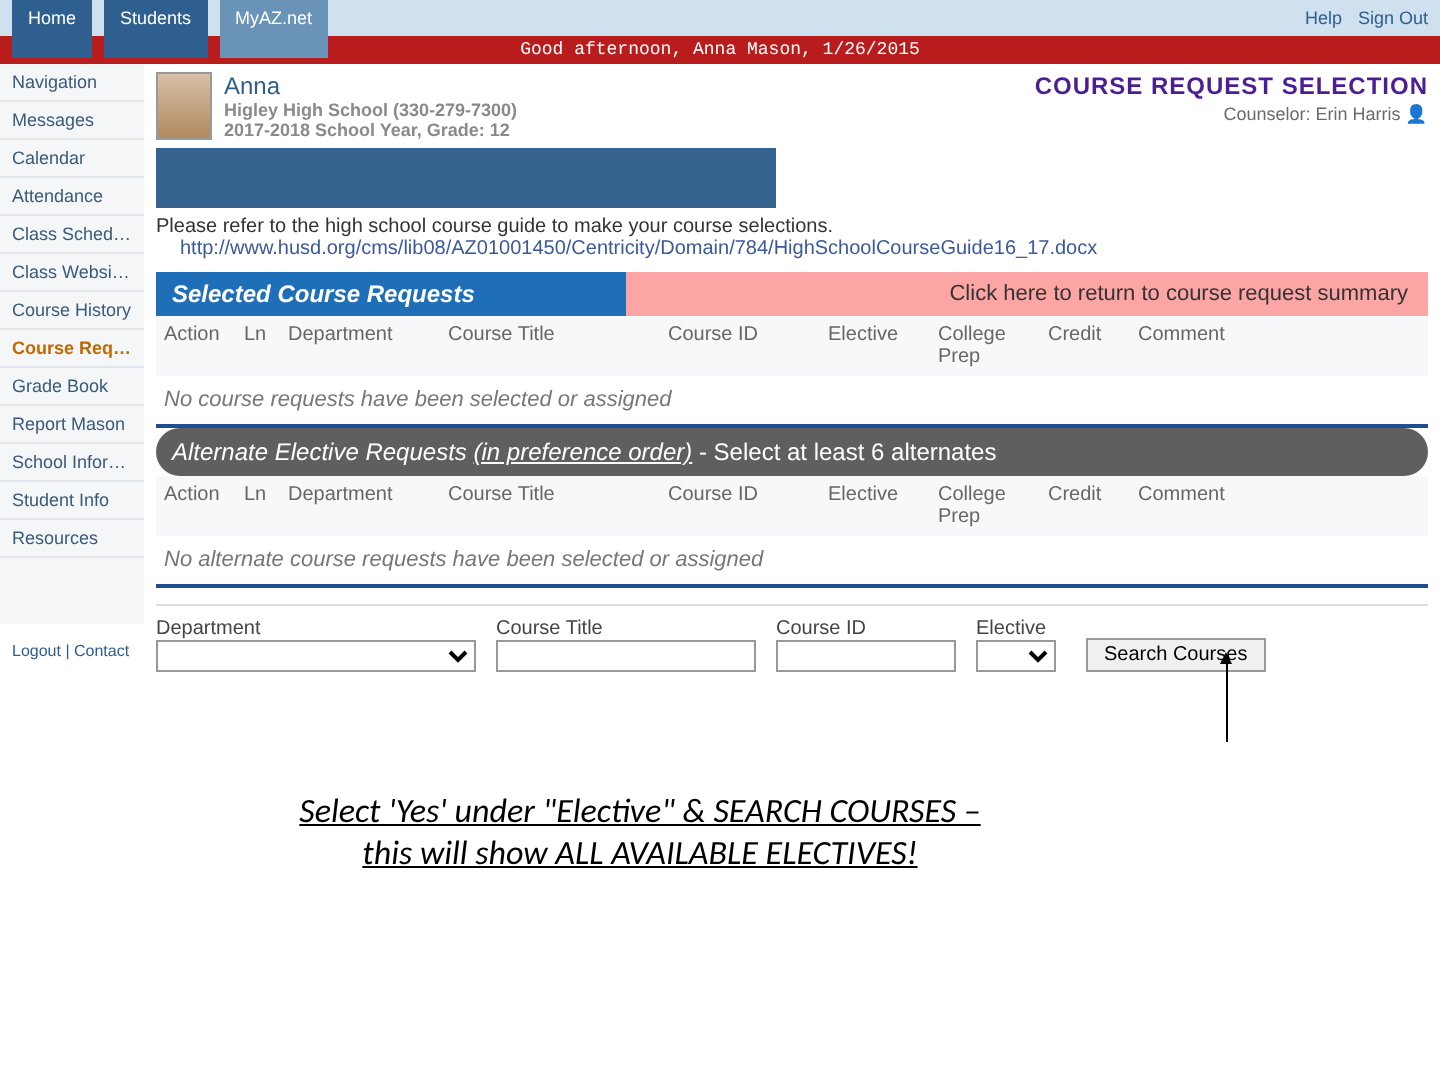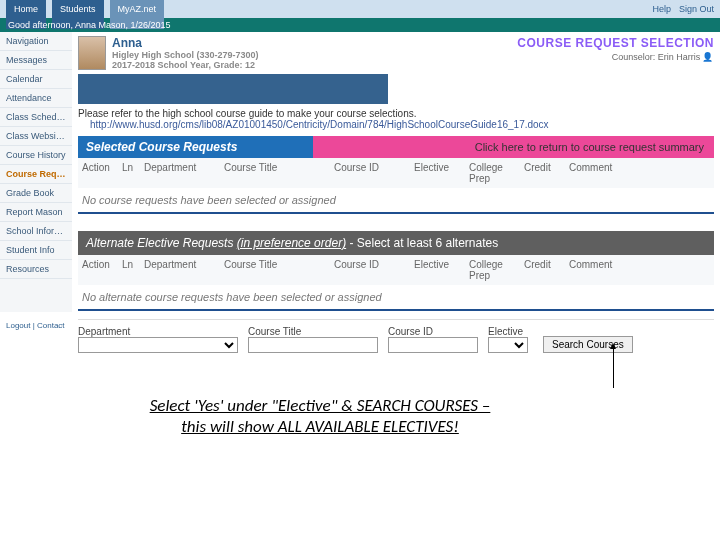--- a/index.html
+++ b/index.html
@@ -1,44 +1,44 @@
 <!DOCTYPE html>
 <html><head>
 <meta charset="utf-8">
 <style>
   * { box-sizing: border-box; margin: 0; padding: 0; }
   body { font-family: Arial, sans-serif; font-size: 10px; background: #fff; width: 720px; height: 540px; position: relative; overflow: hidden; }
   .topbar { background: #cfe0ef; height: 18px; display: flex; align-items: center; padding: 0 6px; gap: 6px; }
   .topbar .tab { background: #2e5f8f; color: #fff; padding: 15px 8px; font-size: 9px; cursor: pointer; }
   .topbar .tab.secondary { background: #6a93b8; }
   .topbar .right { margin-left: auto; display: flex; gap: 8px; font-size: 9px; color: #2e5f8f; }
-  .greetbar { background: #0f766e; color: #fff; font-size: 9px; text-align: left; padding: 2px 8px; }
+  .greetbar { background: #b91c1c; color: #fff; font-size: 9px; text-align: center; padding: 2px 8px; font-family: Liberation Mono, monospace; }
   .layout { display: flex; height: 280px; }
   .sidebar { width: 72px; background: #f4f6f8; }
   .sidebar .item { padding: 4px 6px; font-size: 9px; color: #3a5a7a; border-bottom: 1px solid #e0e6ec; cursor: pointer; white-space: nowrap; overflow: hidden; text-overflow: ellipsis; }
   .sidebar .item.current { color: #c06a00; font-weight: bold; }
   .main { flex: 1; padding: 4px 6px; position: relative; }
   .studentrow { display: flex; align-items: center; gap: 6px; }
   .avatar { width: 28px; height: 34px; background: linear-gradient(#d9c0a8, #b08a60); border: 1px solid #999; }
-  .studentinfo .name { color: #2e5f8f; font-weight: bold; font-size: 12px; }
+  .studentinfo .name { color: #2e5f8f; font-weight: normal; font-size: 12px; }
   .studentinfo .school { color: #8a8a8a; font-size: 9px; font-weight: bold; }
   .studentinfo .year { color: #8a8a8a; font-size: 9px; font-weight: bold; }
-  .crs-title { position: absolute; top: 4px; right: 6px; color: #8b5cf6; font-weight: bold; font-size: 12px; letter-spacing: .5px; }
+  .crs-title { position: absolute; top: 4px; right: 6px; color: #4c1d95; font-weight: bold; font-size: 12px; letter-spacing: .5px; }
   .counselor { position: absolute; top: 20px; right: 6px; color: #6a6a6a; font-size: 9px; }
   .bluebox { background: #35628e; height: 30px; margin: 4px 0; width: 310px; }
   .guide { font-size: 10px; color: #333; margin-top: 4px; }
   .guide a { color: #3a5a9a; text-decoration: none; padding-left: 12px; }
   .bannerrow { display: flex; margin-top: 6px; }
   .banner1 { background: #1f6fb8; color: #fff; font-weight: bold; font-style: italic; font-size: 12px; padding: 4px 8px; flex: 0 0 235px; }
-  .banner1-right { flex: 1; background: #ec4899; color: #333; font-size: 11px; display: flex; align-items: center; justify-content: flex-end; padding: 0 10px; }
+  .banner1-right { flex: 1; background: #fca5a5; color: #333; font-size: 11px; display: flex; align-items: center; justify-content: flex-end; padding: 0 10px; }
   .thead { display: flex; background: #f6f8fa; padding: 4px 0; font-size: 10px; color: #666; }
   .thead > div { padding: 0 4px; }
   .c-action{width:40px}.c-ln{width:22px}.c-dept{width:80px}.c-title{width:110px}.c-id{width:80px}.c-elect{width:55px}.c-prep{width:55px}.c-credit{width:45px}.c-comment{flex:1}
   .emptymsg { font-style: italic; color: #777; font-size: 11px; padding: 6px 4px; border-bottom: 2px solid #1f4f8f; }
-  .banner2 { background: #5f5f5f; color: #fff; font-size: 12px; padding: 5px 8px; margin-top: 17px; }
+  .banner2 { background: #5f5f5f; color: #fff; font-size: 12px; padding: 5px 8px; margin-top: 0; border-radius: 12px; }
   .banner2 .ital { font-style: italic; }
   .banner2 .under { text-decoration: underline; font-style: italic; }
   .emptymsg2 { font-style: italic; color: #777; font-size: 11px; padding: 6px 4px; border-bottom: 2px solid #1f4f8f; margin-bottom: 8px; }
   .searchbar { display: flex; align-items: flex-end; gap: 0; padding: 6px 0 4px 0; position: relative; border-top: 1px solid #ddd; }
   .sb-group { display: flex; flex-direction: column; font-size: 10px; color: #444; }
   .sb-group select, .sb-group input { font-size: 10px; border: 1px solid #999; height: 16px; background: #fff; }
   .sg-dept{width:170px}.sg-dept select{width:160px}
   .sg-title{width:140px}.sg-title input{width:130px}
   .sg-id{width:100px}.sg-id input{width:90px}
   .sg-elect{width:55px}.sg-elect select{width:40px}

